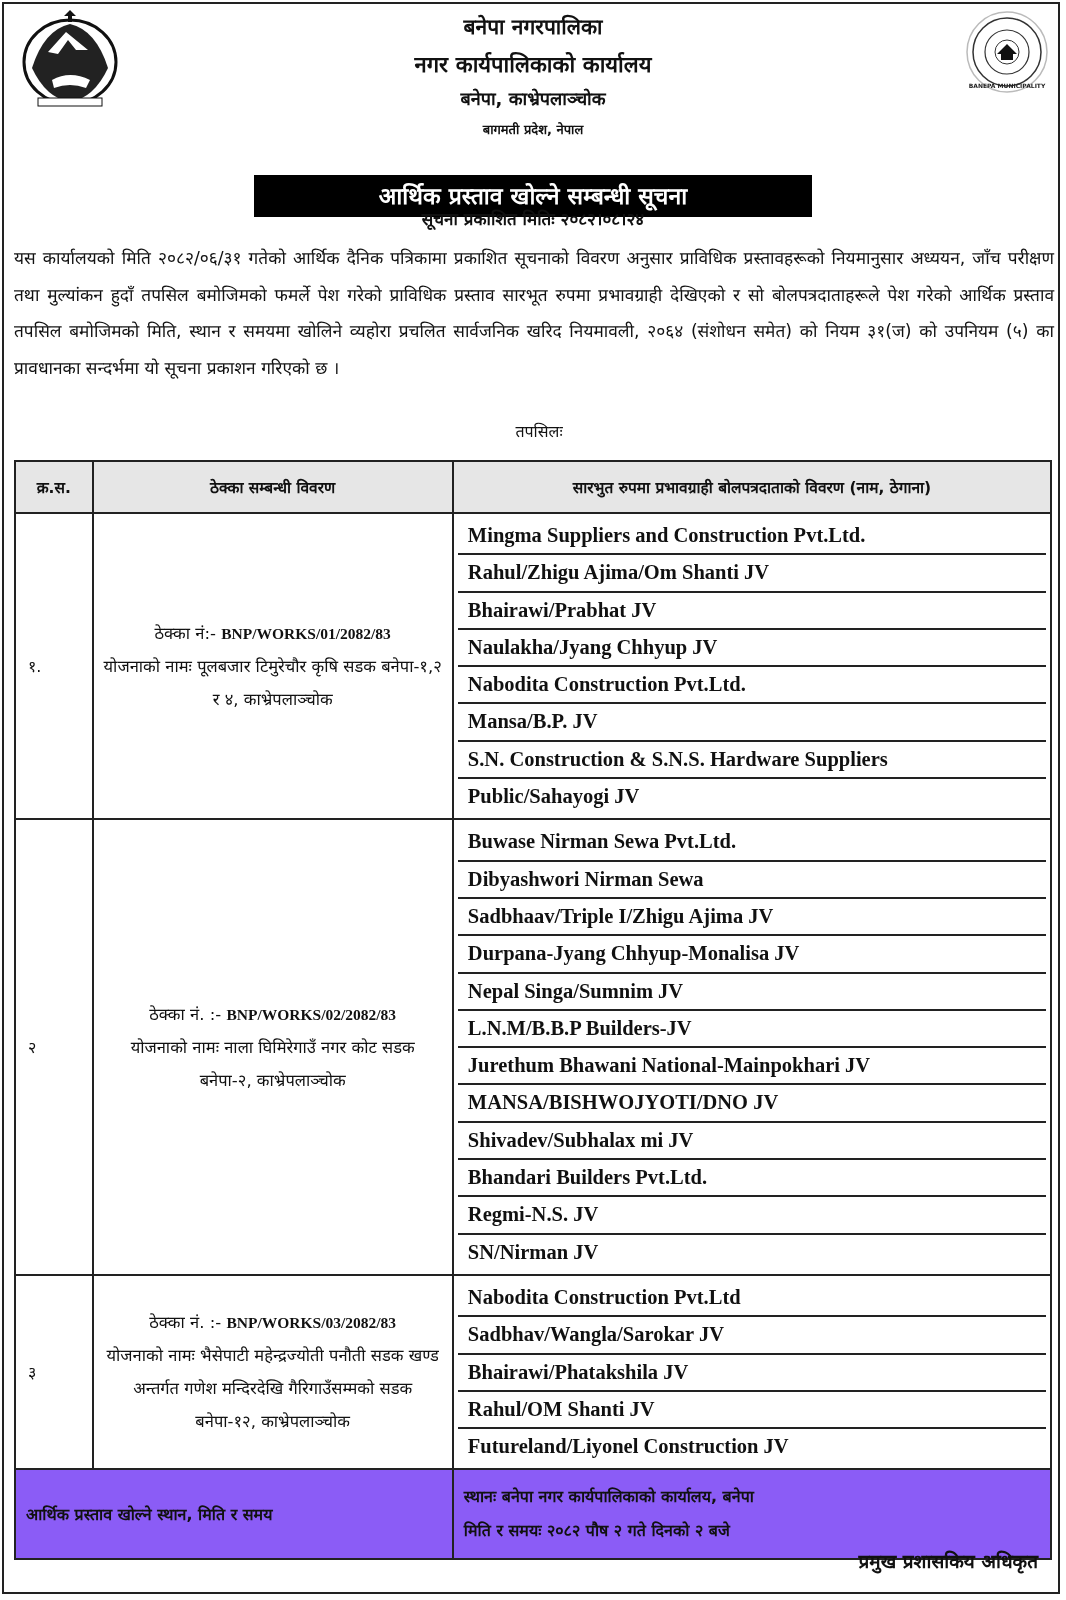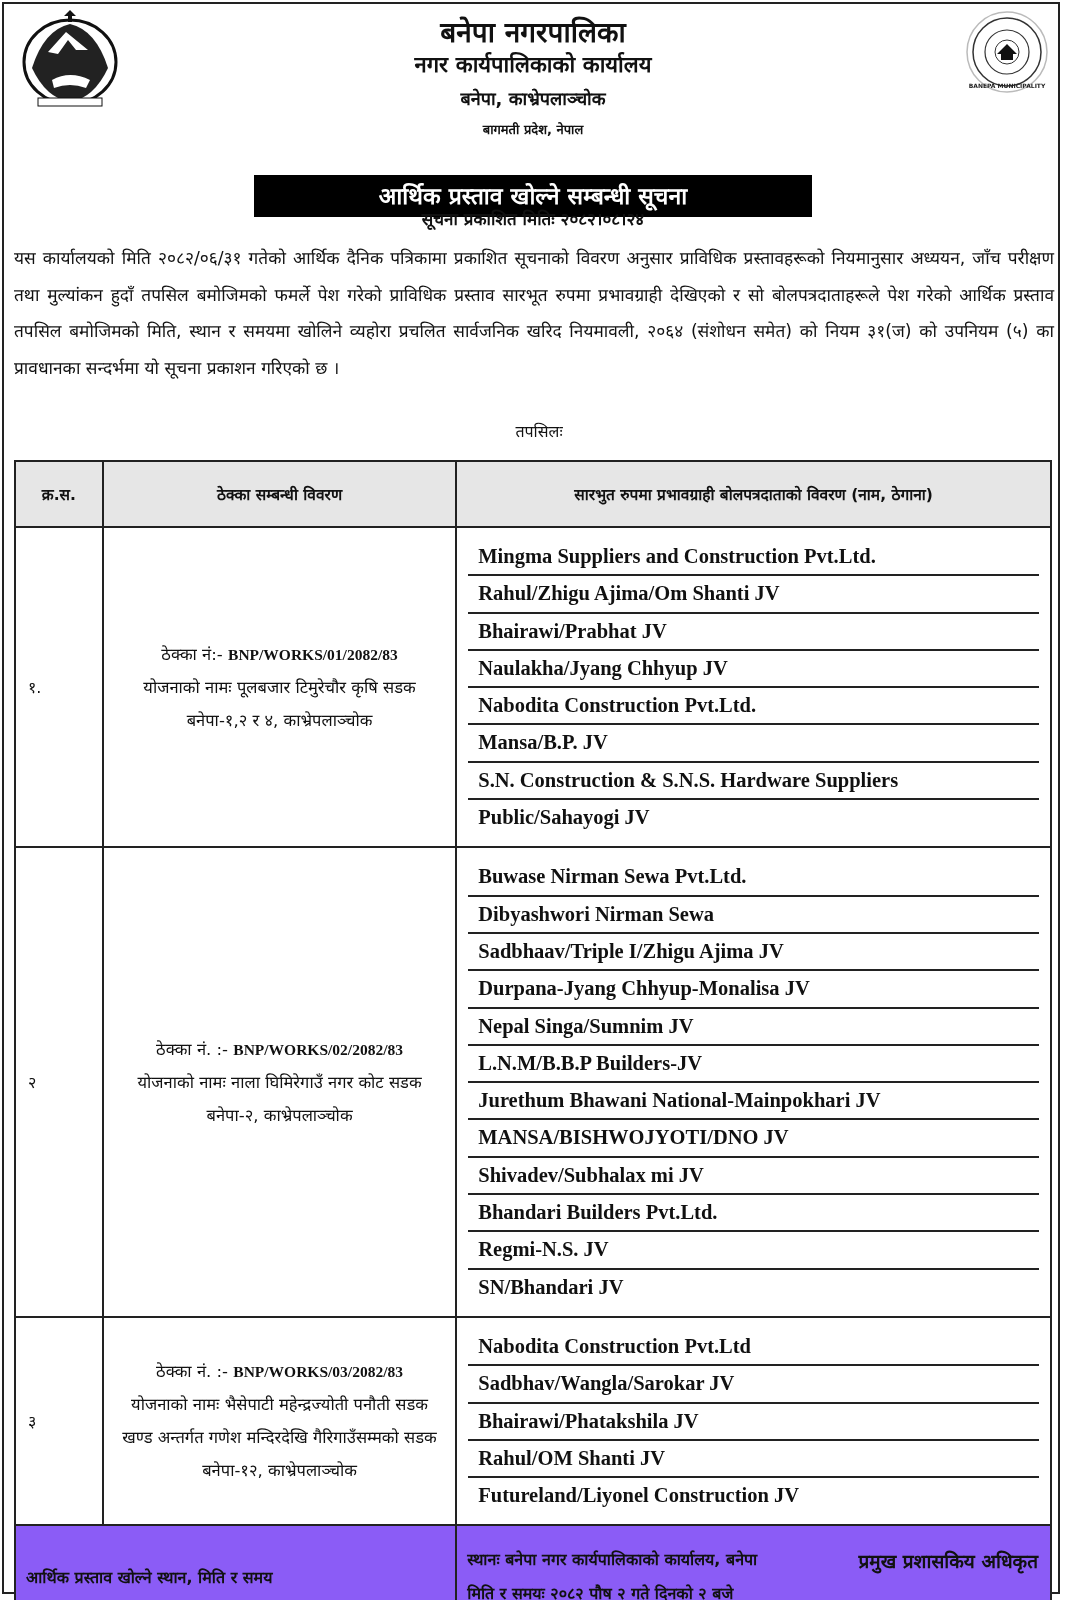--- a/index.html
+++ b/index.html
@@ -1,31 +1,31 @@
 <!DOCTYPE html>
 <html><head>
 <meta charset="utf-8">
 <style>
   html, body { margin:0; padding:0; background:#ffffff; }
   body { width:1066px; height:1600px; position:relative; font-family:"Liberation Serif", serif; color:#111; overflow:hidden; }
   .page-frame { position:absolute; left:2px; top:2px; width:1058px; height:1592px; border:2px solid #222; box-sizing:border-box; }
   .emblem { position:absolute; left:14px; top:10px; width:112px; height:100px; }
   .seal { position:absolute; left:964px; top:8px; width:86px; height:88px; }
   .hdr { position:absolute; left:0; width:1066px; text-align:center; font-family:"DejaVu Sans", sans-serif; font-weight:bold; }
-  .hdr1 { top:12px; font-size:28px; }
+  .hdr1 { top:12px; font-size:21px; }
   .hdr2 { top:48px; font-size:22px; }
   .hdr3 { top:86px; font-size:18px; }
   .hdr4 { top:120px; font-size:13px; }
   .notice-banner { position:absolute; left:254px; top:154px; width:558px; height:42px; background:#000; color:#fff; text-align:center; line-height:42px; font-family:"DejaVu Sans", sans-serif; font-weight:bold; font-size:23px;margin-top:21px; }
   .pubdate { position:absolute; left:0; width:1066px; top:207px; text-align:center; font-family:"DejaVu Sans", sans-serif; font-weight:bold; font-size:17px; }
   .body-para { position:absolute; left:14px; top:240px; width:1040px; font-family:"DejaVu Sans", sans-serif; font-size:17.3px; line-height:36.5px; text-align:justify; text-align-last:left; }
   .tapasil { position:absolute; left:0; width:1066px; top:420px; text-align:center; font-family:"DejaVu Sans", sans-serif; font-weight:normal; font-size:16px;padding-left:6px; }
 
   table.grid { position:absolute; left:14px; top:460px; width:1038px; border-collapse:collapse; }
-  table.grid td, table.grid th { border:2px solid #222; padding:11px; }
+  table.grid td, table.grid th { border:2px solid #222; padding:4px; }
   table.grid th { background:#e6e6e6; height:42px; font-family:"DejaVu Sans", sans-serif; font-weight:bold; font-size:15.5px; }
   .c-sn { width:70px; }
   .c-desc { width:363px; }
   .c-bid { width:600px; }
   .sn-cell { font-family:"DejaVu Sans", sans-serif; font-size:16px; padding-left:12px !important; vertical-align:middle; }
   .desc-cell { text-align:center; vertical-align:middle; font-family:"DejaVu Sans", sans-serif; font-size:16.5px; line-height:33px; padding:4px 10px !important; }
   .desc-cell .code { font-family:"Liberation Serif", serif; font-weight:bold; font-size:15.5px; }
   .bid-cell { vertical-align:top; }
   .bid-list { display:flex; flex-direction:column; }
   .bidder { height:35.3px; line-height:35.3px; border-bottom:2px solid #222; padding-left:10px; font-family:"Liberation Serif", serif; font-weight:bold; font-size:20.5px; white-space:nowrap; box-sizing:content-box; }
@@ -108,21 +108,21 @@
             <div class="bidder">Dibyashwori Nirman Sewa</div>
             <div class="bidder">Sadbhaav/Triple I/Zhigu Ajima JV</div>
             <div class="bidder">Durpana-Jyang Chhyup-Monalisa JV</div>
             <div class="bidder">Nepal Singa/Sumnim JV</div>
             <div class="bidder">L.N.M/B.B.P Builders-JV</div>
             <div class="bidder">Jurethum Bhawani National-Mainpokhari JV</div>
             <div class="bidder">MANSA/BISHWOJYOTI/DNO JV</div>
             <div class="bidder">Shivadev/Subhalax mi JV</div>
             <div class="bidder">Bhandari Builders Pvt.Ltd.</div>
             <div class="bidder">Regmi-N.S. JV</div>
-            <div class="bidder">SN/Bhandari JV</div>
+            <div class="bidder">SN/Nirman JV</div>
           </div>
         </td>
       </tr>
       <tr>
         <td class="sn-cell">३</td>
         <td class="desc-cell">
           <div><span>ठेक्का नं. :-</span> <span class="code">BNP/WORKS/03/2082/83</span></div>
           <div>योजनाको नामः भैसेपाटी महेन्द्रज्योती पनौती सडक खण्ड अन्तर्गत गणेश मन्दिरदेखि गैरिगाउँसम्मको सडक बनेपा-१२, काभ्रेपलाञ्चोक</div>
         </td>
         <td class="bid-cell">

